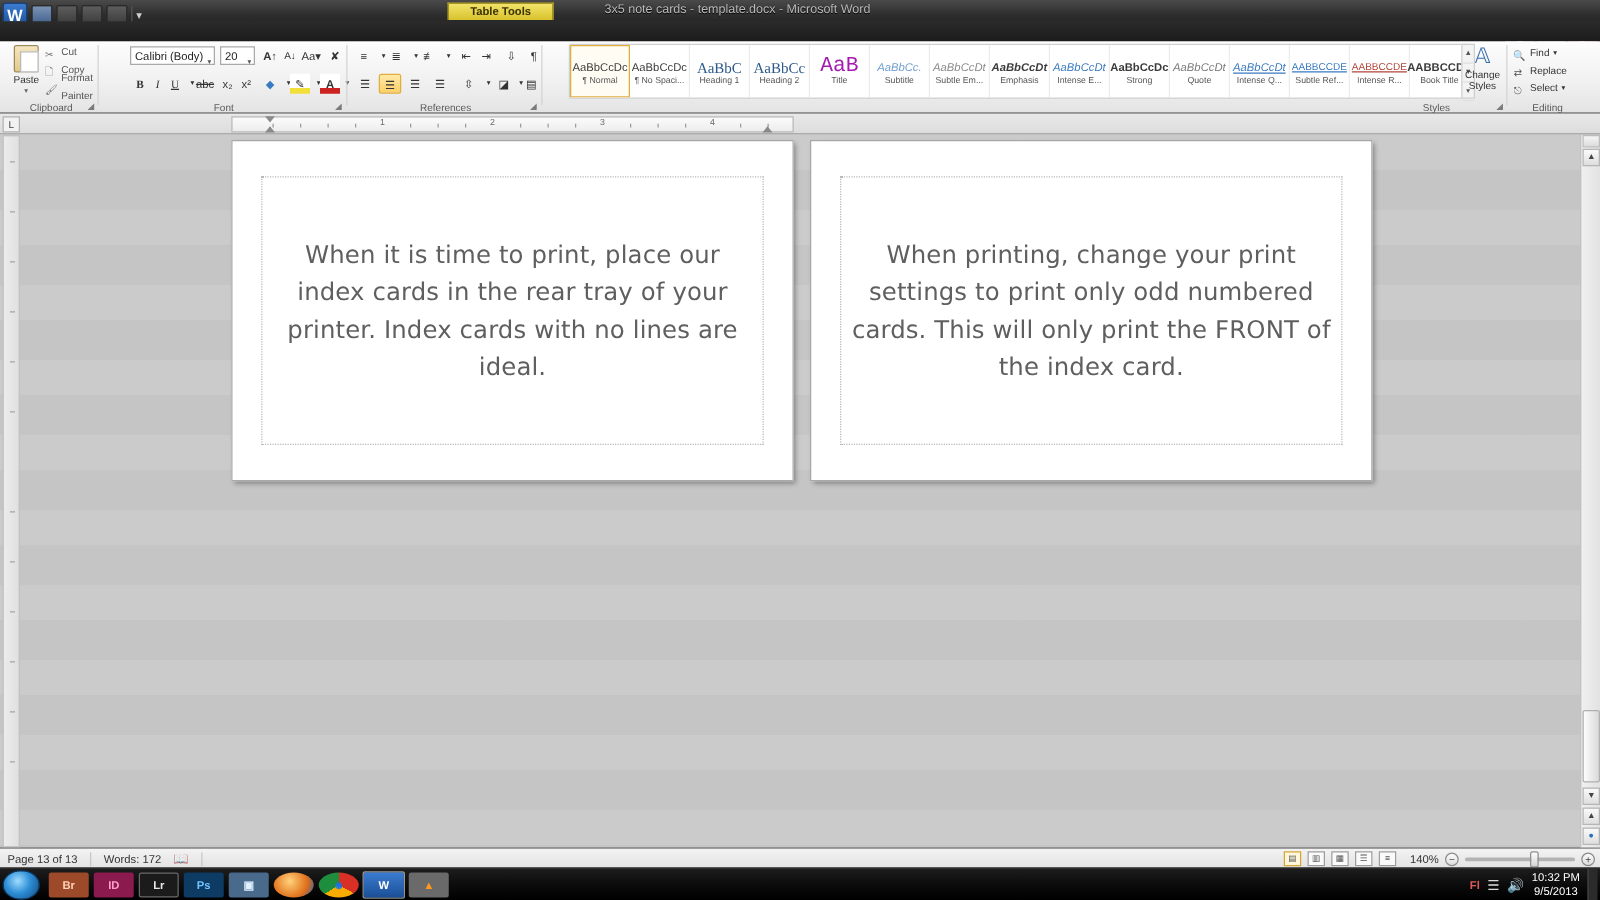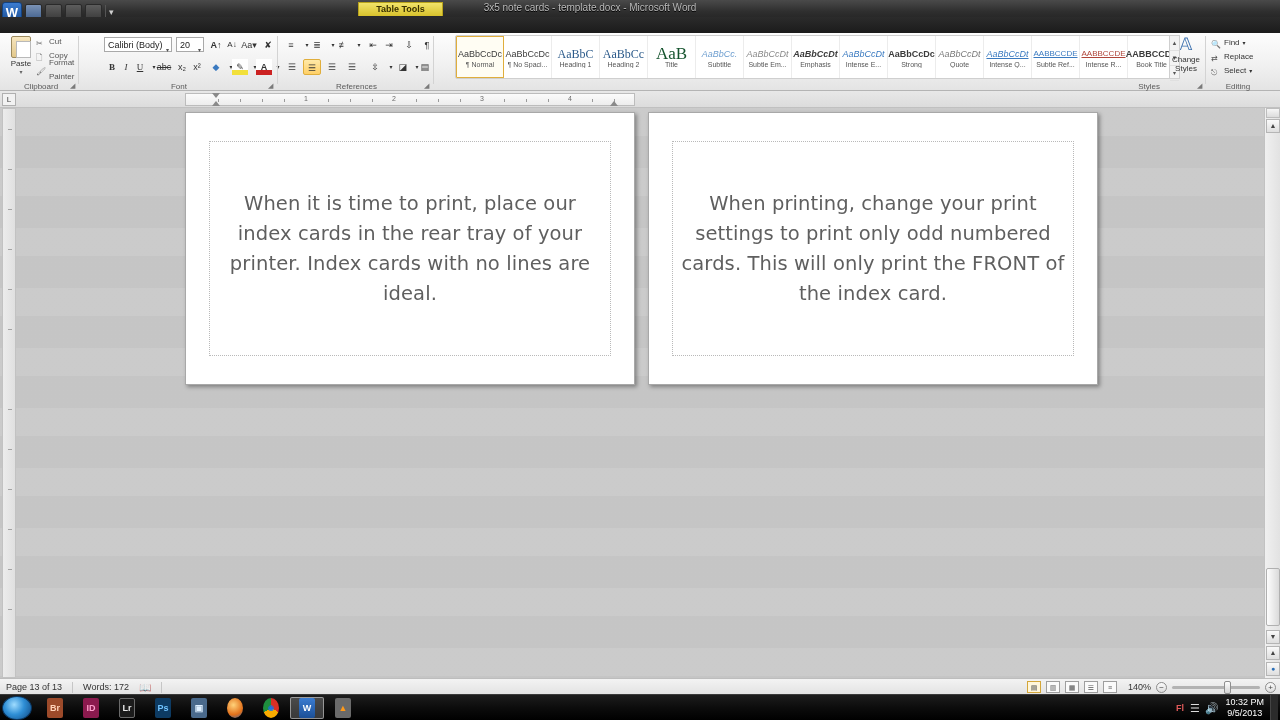--- a/index.html
+++ b/index.html
@@ -281,21 +281,21 @@
   .tb-start {
     width: 30px; height: 24px; border-radius: 50%;
     background: radial-gradient(circle at 40% 35%, #9fdcff 0%, #2f8fd6 45%, #10467e 100%);
     border: 1px solid #0b3761; margin-right: 4px;
   }
   .tb-app {
     width: 34px; height: 22px; display: flex; align-items: center; justify-content: center;
     font-size: 10px; font-weight: bold; color: #fff; border-radius: 2px;
   }
   .tb-app.active { background: rgba(255,255,255,0.22); border: 1px solid rgba(255,255,255,0.45); }
-  .ic { width: 16px; height: 20px; border-radius: 2px; display: flex; align-items: center; justify-content: center;
+  .ic { width: 32px; height: 20px; border-radius: 2px; display: flex; align-items: center; justify-content: center;
         font-size: 9px; font-weight: bold; }
   .tb-tray { position: absolute; right: 2px; top: 0; height: 26px; display: flex; align-items: center; gap: 6px; }
   .tray-clock { color: #fff; font-size: 9px; text-align: center; line-height: 11px; }
   .tray-ico { color: #dcdcdc; font-size: 11px; }
   .show-desktop { width: 8px; height: 26px; background: #2b2b2b; border-left: 1px solid #444; }
 </style>
 </head>
 <body>
 
 <div class="app">
@@ -419,21 +419,21 @@
         </div>
         <div class="style-item">
           <span class="style-preview" style="font-family:'Liberation Serif',serif;font-size:12px;color:#2b5a8a;">AaBbC</span>
           <span class="style-name">Heading 1</span>
         </div>
         <div class="style-item">
           <span class="style-preview" style="font-family:'Liberation Serif',serif;font-size:12px;color:#2b5a8a;">AaBbCc</span>
           <span class="style-name">Heading 2</span>
         </div>
         <div class="style-item">
-          <span class="style-preview" style="font-family:Liberation Serif, serif;font-size:17px;color:#14532d;">AaB</span>
+          <span class="style-preview" style="font-family:Liberation Mono, monospace;font-size:17px;color:#a21caf;">AaB</span>
           <span class="style-name">Title</span>
         </div>
         <div class="style-item">
           <span class="style-preview" style="font-style:italic;color:#6f9fd0;">AaBbCc.</span>
           <span class="style-name">Subtitle</span>
         </div>
         <div class="style-item">
           <span class="style-preview" style="font-style:italic;color:#8a8a8a;">AaBbCcDt</span>
           <span class="style-name">Subtle Em...</span>
         </div>

